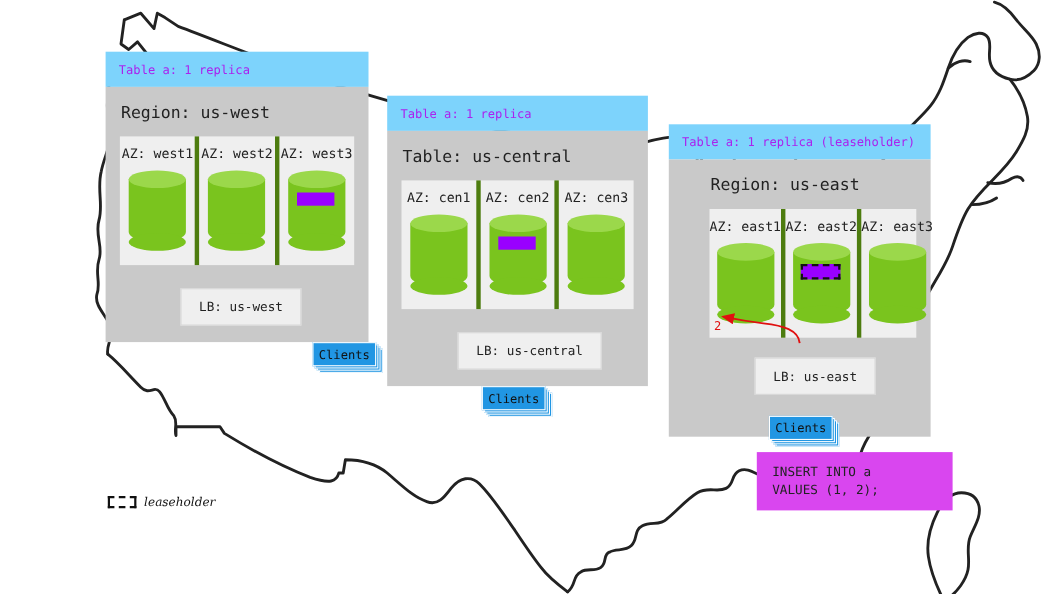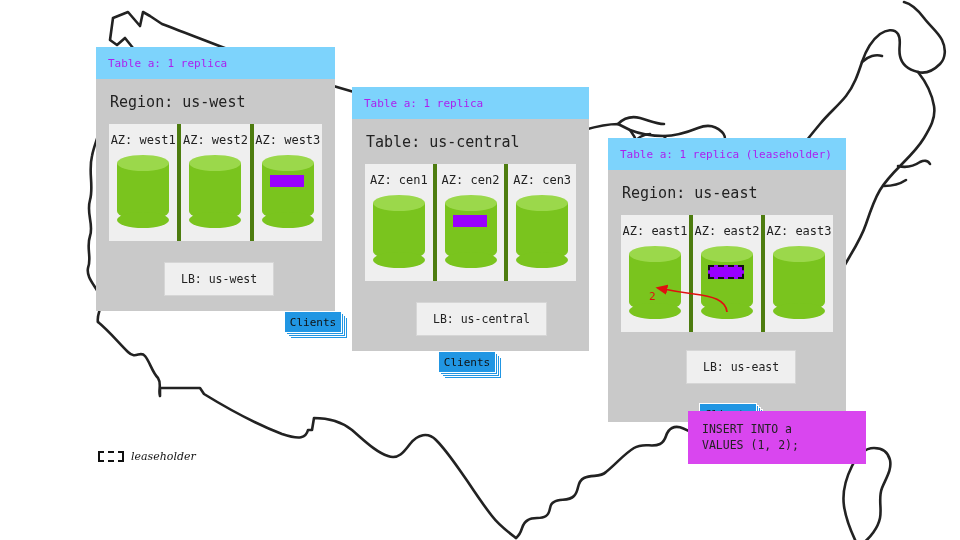--- a/index.html
+++ b/index.html
@@ -335,23 +335,23 @@
       <div class="clients" style="left:86px;top:232px;">
         <div class="sheet s3"></div>
         <div class="sheet s2"></div>
         <div class="sheet s1"></div>
         <div class="sheet s0"></div>
         <div class="lbl">Clients</div>
       </div>
     </div>
   </div>
 
-  <div class="region-panel" style="left:608px;top:138px;width:238px;">
+  <div class="region-panel" style="left:608px;top:113px;width:238px;">
     <div class="panel-header">Table a: 1 replica (leaseholder)</div>
-    <div class="panel-body" style="height:252px;position:relative;">
+    <div class="panel-body" style="height:252px;position:relative;padding-left:24px;">
       <div class="region-title">Region: us-east</div>
       <div class="az-row">
 
         <div class="az-cell">
           <span class="az-label">AZ: east1</span>
           <div class="cyl">
             <div class="body"></div>
             <div class="bottomcap"></div>
             <div class="top"></div>
           </div>

